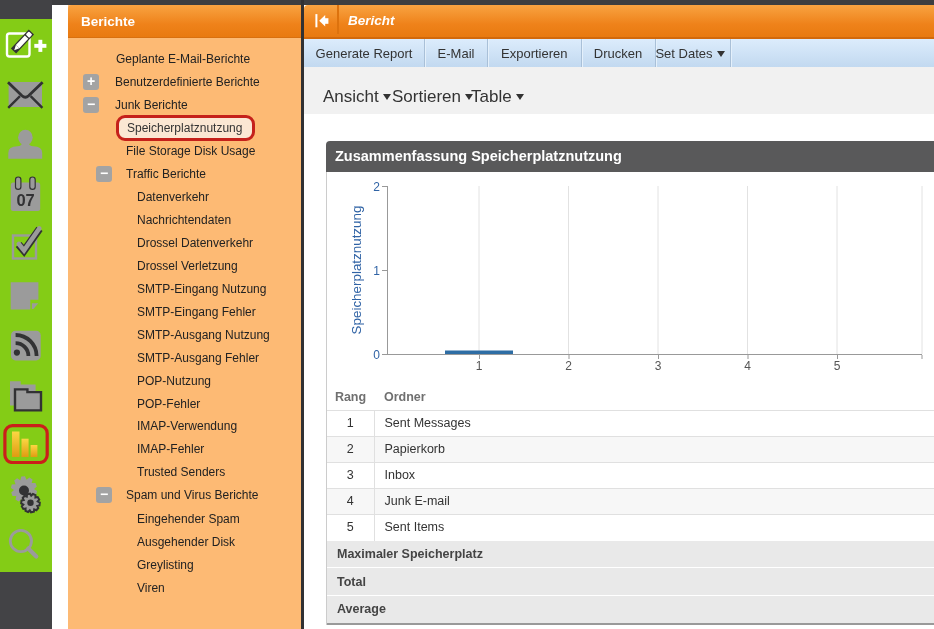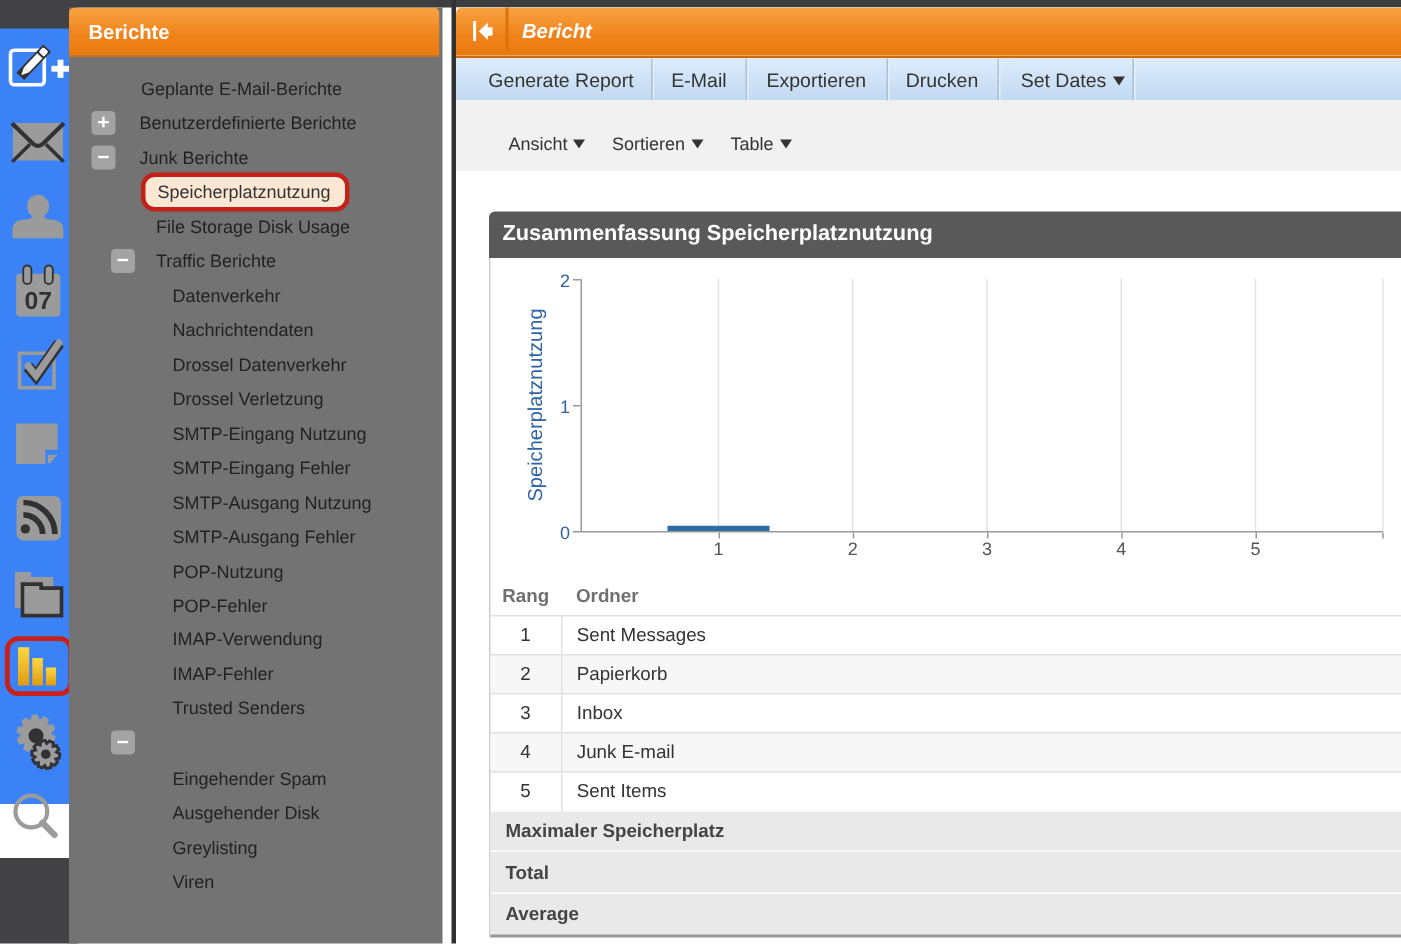--- a/index.html
+++ b/index.html
@@ -1,25 +1,25 @@
 <!DOCTYPE html>
 <html><head>
 <meta charset="utf-8">
 <style>
   * { margin:0; padding:0; box-sizing:border-box; }
   html,body { width:934px; height:629px; overflow:hidden; background:#fff;
     font-family:"Liberation Sans",sans-serif; }
   .abs { position:absolute; }
   #topstrip { left:0; top:0; width:934px; height:5px; background:#3d3e40; }
-  #iconbar { left:0; top:0; width:52px; height:536px; background:#3b82f6; }
+  #iconbar { left:0; top:0; width:52px; height:629px; background:#84cc16; }
   #iconbar .top { position:absolute; left:0; top:0; width:52px; height:19px; background:#424245; }
   #iconbar .bot { position:absolute; left:0; top:572px; width:52px; height:57px; background:#434346; }
   .icon { position:absolute; left:0; width:52px; height:40px; }
   
-  #sidebar { left:46px; top:5px; width:249px; height:624px; background:#737373; }
+  #sidebar { left:68px; top:5px; width:249px; height:624px; background:#fdba74; }
   #sidehead { position:absolute; left:0; top:0; width:247px; height:33px;
     background:linear-gradient(#f8a341,#ef821a 60%,#e87a10);
     border-bottom:1.5px solid #d8700f;
     border-radius:4px 4px 0 0; color:#fff; font-weight:bold; font-size:13.5px;
     line-height:33px; padding-left:13px; }
   .ti { position:absolute; height:22px; line-height:22px; font-size:12px; color:#222; white-space:nowrap; }
   .exp { position:absolute; width:16px; height:16px; background:#a3a3a3; border-radius:3px;
     color:#fff; font-weight:bold; font-size:14px; text-align:center; line-height:15px; }
   #selbox { position:absolute; left:48px; top:110px; width:139px; height:26px;
     background:#fbe7d3; border:3px solid #c5211b; border-radius:9px;
@@ -31,23 +31,23 @@
   #mainhead { position:absolute; left:0; top:0; width:630px; height:33.5px;
     background:linear-gradient(#f8a341,#ef821a 60%,#e87a10);
     border-radius:4px 0 0 0; border-bottom:2.5px solid #d2690b; }
   #mainhead .sep { position:absolute; left:33px; top:0; width:2px; height:29px; background:#dd720d; }
   #mainhead .title { position:absolute; left:44px; top:0; height:21px; line-height:32px;
     color:#fff; font-weight:bold; font-size:13.5px;font-style:italic; }
   #toolbar1 { position:absolute; left:0; top:33.5px; width:630px; height:28px;
     background:linear-gradient(#dcecfc,#c2d9f0); }
   .tb1btn { position:absolute; top:0; height:28px; line-height:30px; text-align:center;
     font-size:13px; color:#333; border-right:1px solid #a9c0d8;
-    box-shadow:1px 0 0 #e4f0fb;margin-left:10px; }
+    box-shadow:1px 0 0 #e4f0fb; }
   #toolbar2 { position:absolute; left:0; top:61.5px; width:630px; height:47.5px; background:#f1f1f1; }
-  .tb2item { position:absolute; top:6px; height:47.5px; line-height:47.5px; font-size:12px; color:#333;margin-left:16px; }
+  .tb2item { position:absolute; top:6px; height:47.5px; line-height:47.5px; font-size:17px; color:#333; }
   .caret { display:inline-block; width:0; height:0; border-left:4.8px solid transparent;
     border-right:4.8px solid transparent; border-top:6px solid #333; margin-left:4px;
     vertical-align:middle; }
   
   #panel { position:absolute; left:22px; top:136px; width:618px; }
   #panelhead { height:31px; background:#59595a; border-radius:4px 4px 0 0;
     color:#fff; font-weight:bold; font-size:14.5px; line-height:31px; padding-left:9px; }
   #panelbody { background:#fff; border-left:1px solid #ccc; }
   
   table { border-collapse:collapse; width:618px; font-size:12.5px; color:#333; }
@@ -152,20 +152,21 @@
   <div class="ti" style="left:69px;top:250px">Drossel Verletzung</div>
   <div class="ti" style="left:69px;top:296px">SMTP-Eingang Fehler</div>
   <div class="ti" style="left:69px;top:273px">SMTP-Eingang Nutzung</div>
   <div class="ti" style="left:69px;top:319px">SMTP-Ausgang Nutzung</div>
   <div class="ti" style="left:69px;top:342px">SMTP-Ausgang Fehler</div>
   <div class="ti" style="left:69px;top:365px">POP-Nutzung</div>
   <div class="ti" style="left:69px;top:388px">POP-Fehler</div>
   <div class="ti" style="left:69px;top:410px">IMAP-Verwendung</div>
   <div class="ti" style="left:69px;top:433px">IMAP-Fehler</div>
   <div class="ti" style="left:69px;top:456px">Trusted Senders</div>
+  <div class="ti" style="left:58px;top:479px">Spam und Virus Berichte</div>
   <div class="exp" style="left:28px;top:482px">−</div>
   <div class="ti" style="left:69px;top:503px">Eingehender Spam</div>
   <div class="ti" style="left:69px;top:526px">Ausgehender Disk</div>
   <div class="ti" style="left:69px;top:549px">Greylisting</div>
   <div class="ti" style="left:69px;top:572px">Viren</div>
   <div id="selbox">Speicherplatznutzung</div>
 </div>
 <div class="abs" id="divider"></div>
 <div class="abs" id="main">
   <div id="mainhead">
@@ -175,21 +176,21 @@
       <rect x="9.8" y="4.2" width="3.6" height="5.6" fill="#fff"></rect>
     </svg>
     <div class="sep"></div>
     <div class="title">Bericht</div>
   </div>
   <div id="toolbar1">
     <div class="tb1btn" style="left:0;width:121px">Generate Report</div>
     <div class="tb1btn" style="left:121px;width:63px">E-Mail</div>
     <div class="tb1btn" style="left:184px;width:93.5px">Exportieren</div>
     <div class="tb1btn" style="left:277.5px;width:74px">Drucken</div>
-    <div class="tb1btn" style="left:361px;width:81px">Set Dates<span class="caret"></span></div>
+    <div class="tb1btn" style="left:346px;width:81px">Set Dates<span class="caret"></span></div>
   </div>
   <div id="toolbar2">
     <div class="tb2item" style="left:19px">Ansicht<span class="caret"></span></div>
     <div class="tb2item" style="left:88px">Sortieren<span class="caret"></span></div>
     <div class="tb2item" style="left:167px">Table<span class="caret"></span></div>
   </div>
   <div id="panel">
     <div id="panelhead">Zusammenfassung Speicherplatznutzung</div>
     <div id="panelbody">
       <svg width="617" height="212" viewBox="0 0 617 212" style="display:block">

